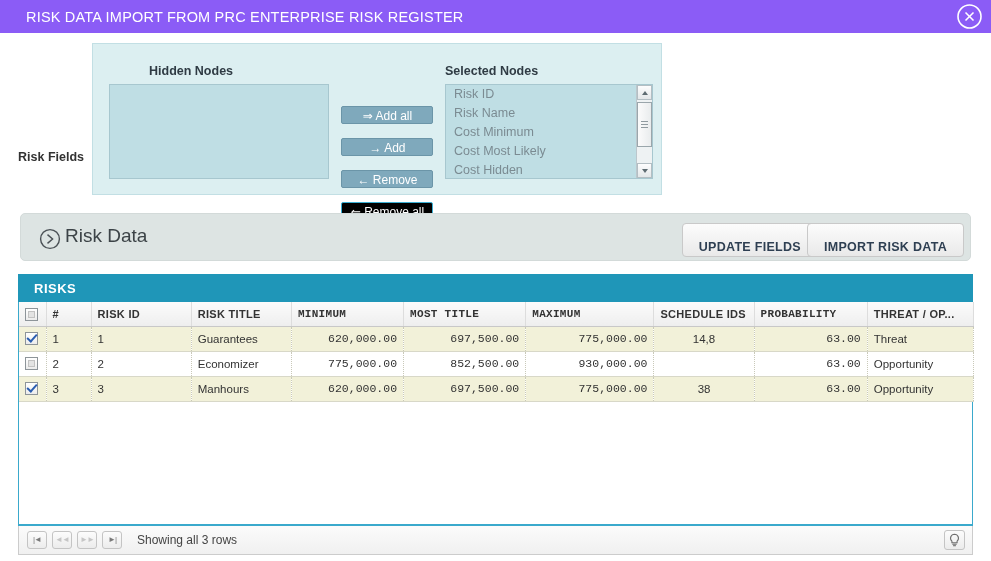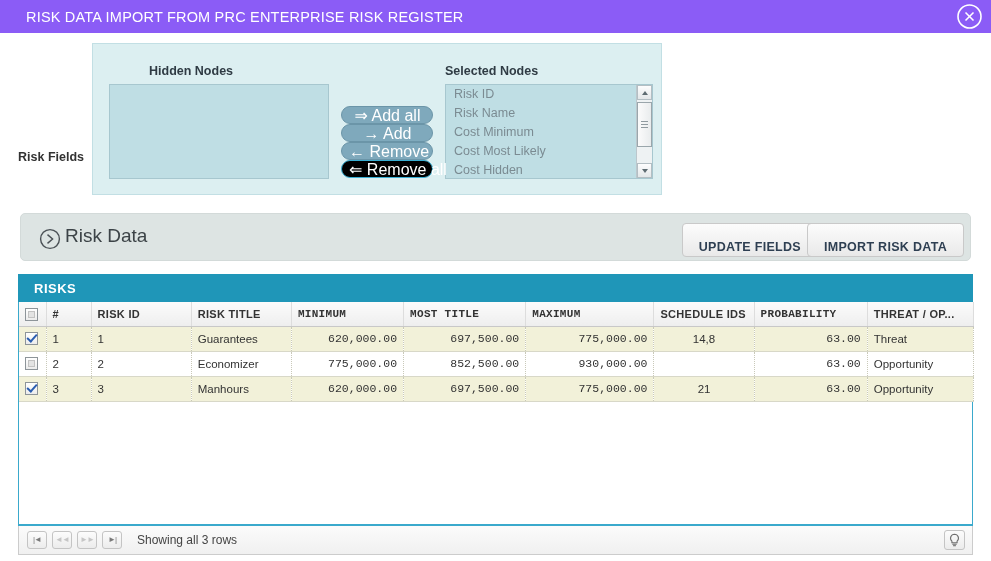--- a/index.html
+++ b/index.html
@@ -128,27 +128,27 @@
 
   
   .xfer {
     position: absolute;
     left: 341px; top: 73px;
     width: 92px;
   }
   .xfer-btn {
     display: block;
     width: 92px; height: 18px;
-    margin-bottom: 0;
+    margin-bottom: 14px;
     background: #7fa9bc;
     border: 1px solid #6b95a8;
-    border-radius: 9px;
+    border-radius: 2px;
     box-sizing: border-box;
     color: #ffffff;
-    font-size: 16px;
+    font-size: 12px;
     line-height: 16px;
     padding-left: 7px;
     cursor: pointer;
     white-space: nowrap;
   }
   .xfer-btn.active {
     background: #000000;
     border-color: #3aafd3;
   }
 
@@ -451,21 +451,21 @@
             <td>Opportunity</td>
           </tr>
           <tr class="sel">
             <td><span class="cb checked"></span></td>
             <td>3</td>
             <td>3</td>
             <td>Manhours</td>
             <td class="num">620,000.00</td>
             <td class="num">697,500.00</td>
             <td class="num">775,000.00</td>
-            <td class="ctr">21</td>
+            <td class="ctr">38</td>
             <td class="num">63.00</td>
             <td>Opportunity</td>
           </tr>
         </tbody>
     </table>
     <div class="grid-body-fill"></div>
   </div>
   <div class="grid-foot">
     <div id="pager" style="display:flex;">
         <span class="pg-btn">|◄</span>

